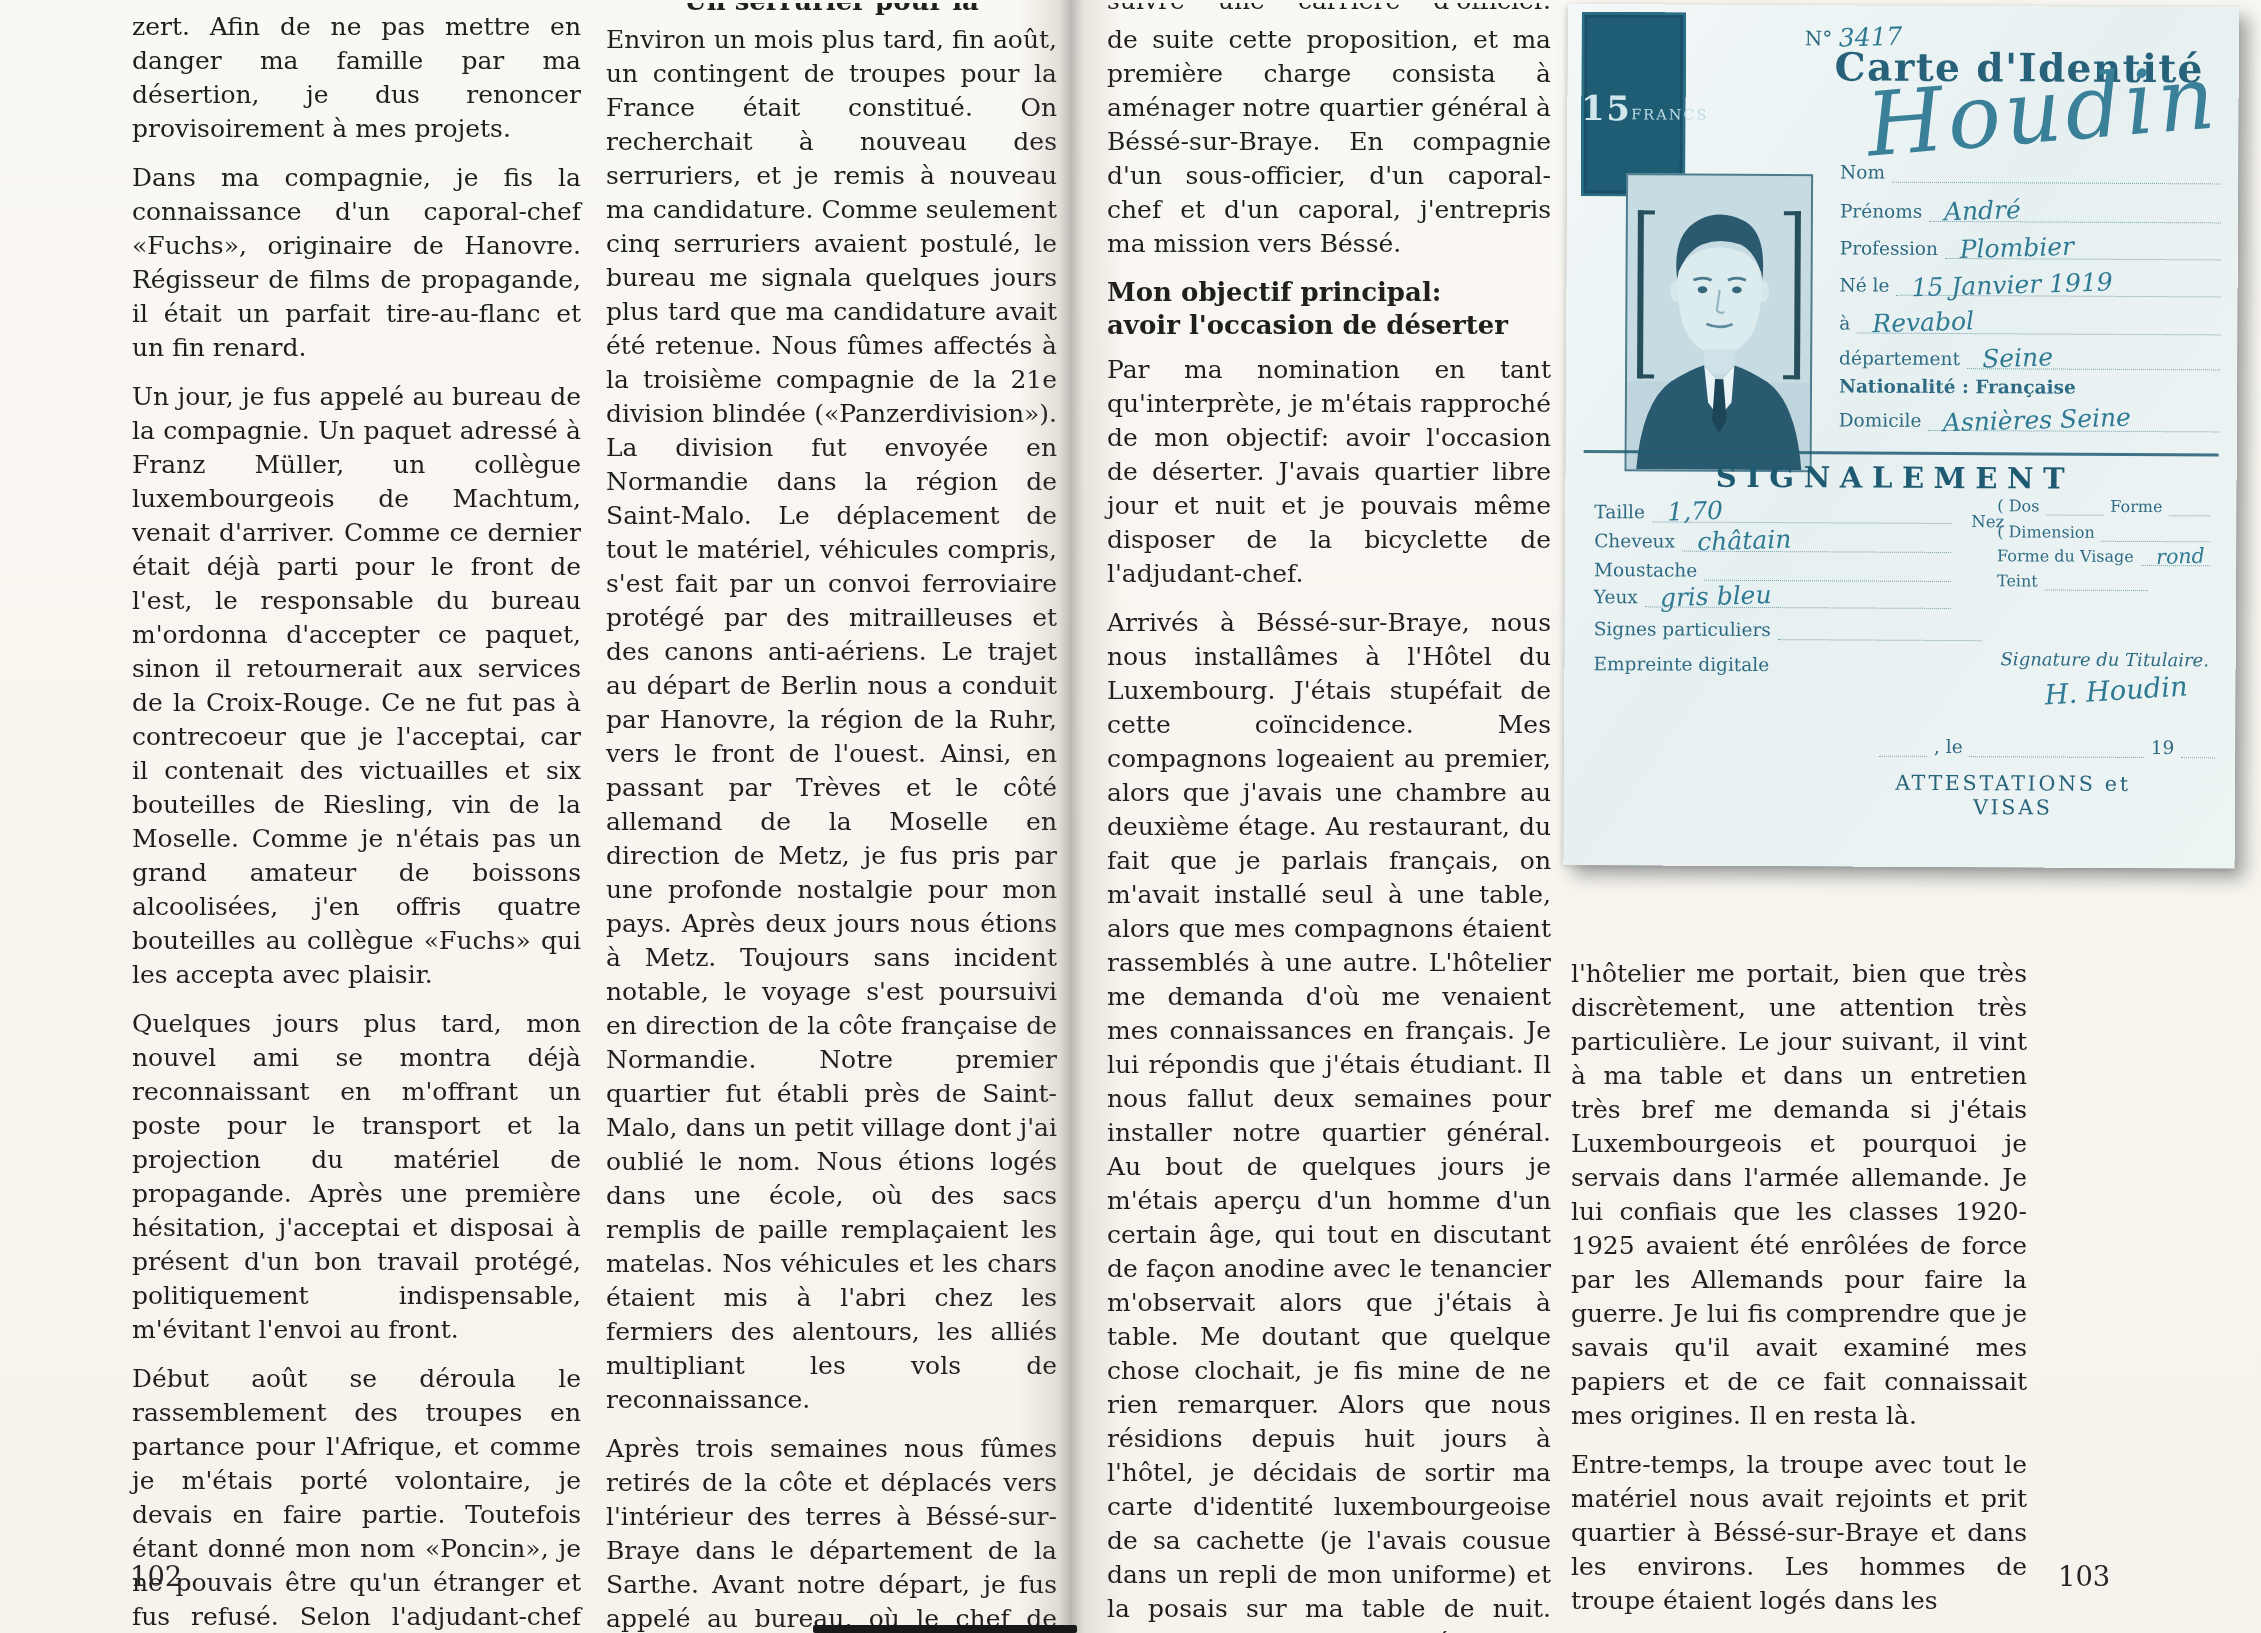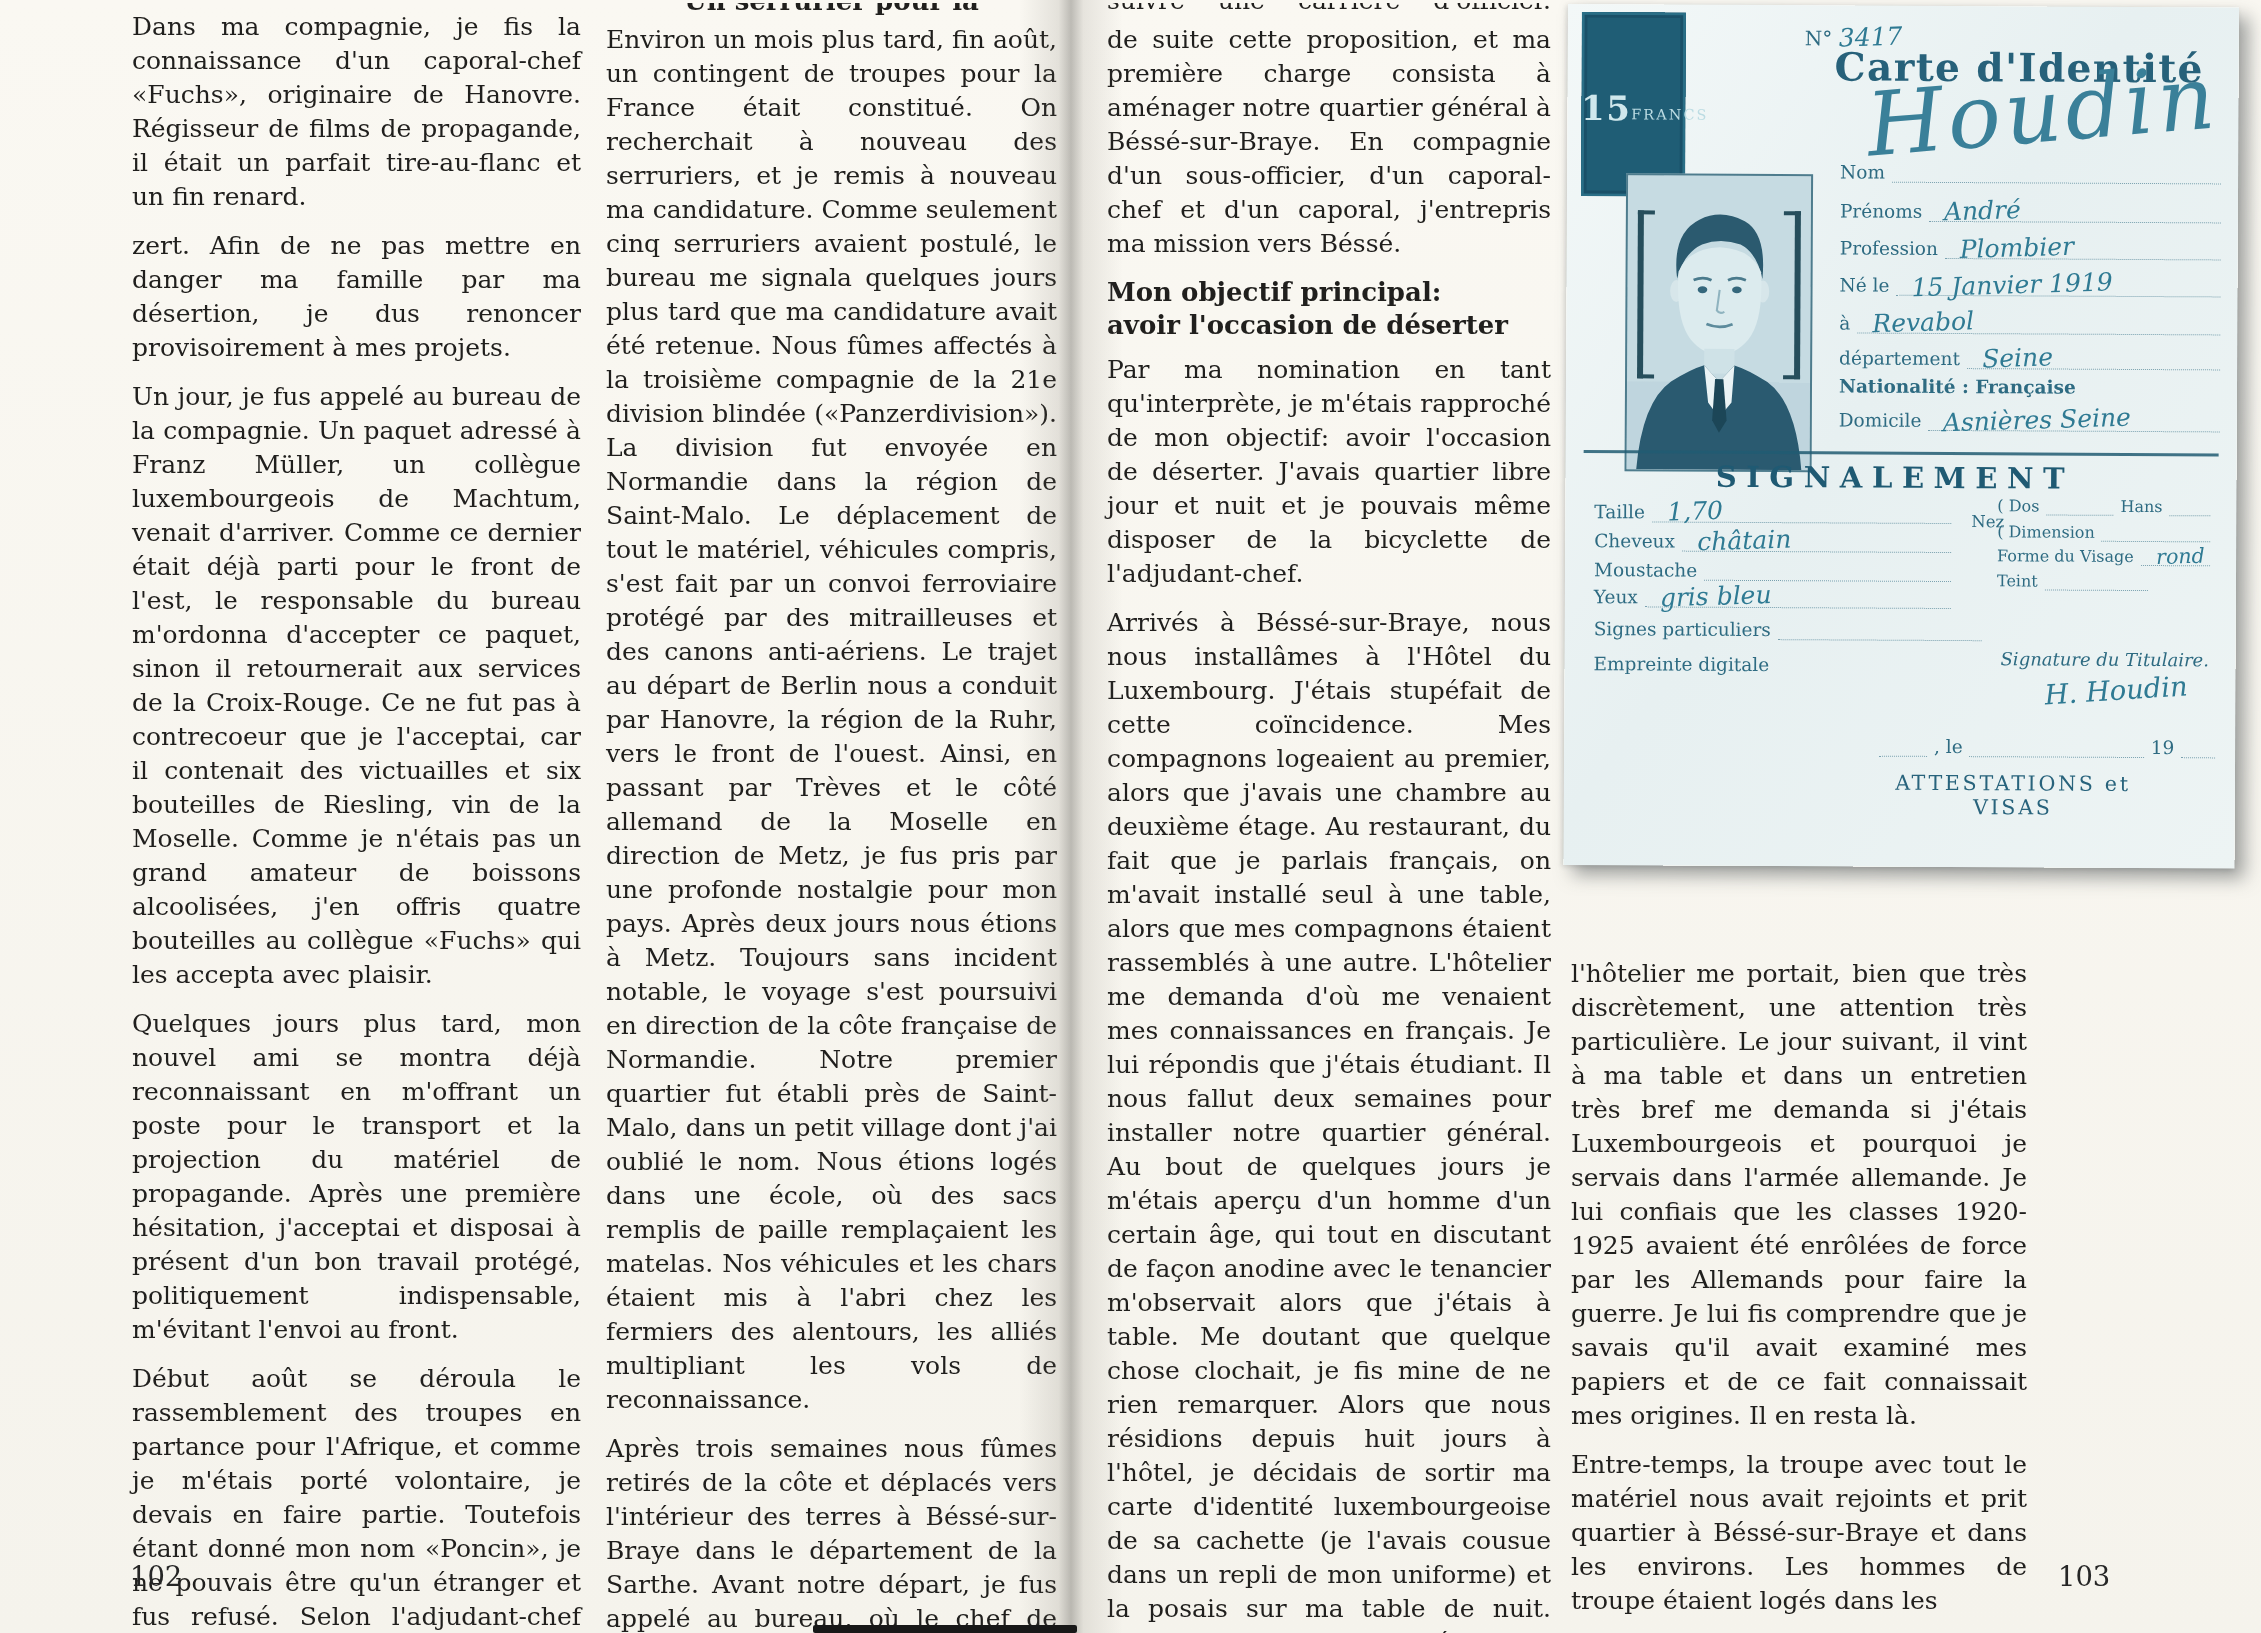--- a/index.html
+++ b/index.html
@@ -95,22 +95,22 @@
   .attestations { position:absolute; left:288px; top:765px; width:322px; text-align:center;
     font-size:20.6px; letter-spacing:2.7px; color:#28637c; }
   .nationalite { font-weight:bold; }
 </style>
 </head>
 <body>
 
 <div class="spread">
 
   <div class="col col1">
+      <p class="para">zert. Afin de ne pas mettre en danger ma famille par ma désertion, je dus renoncer provisoirement à mes projets.</p>
       <p class="para">Dans ma compagnie, je fis la connaissance d'un caporal-chef «Fuchs», originaire de Hanovre. Régisseur de films de propagande, il était un parfait tire-au-flanc et un fin renard.</p>
-      <p class="para">zert. Afin de ne pas mettre en danger ma famille par ma désertion, je dus renoncer provisoirement à mes projets.</p>
       <p class="para">Un jour, je fus appelé au bureau de la compagnie. Un paquet adressé à Franz Müller, un collègue luxembourgeois de Machtum, venait d'arriver. Comme ce dernier était déjà parti pour le front de l'est, le responsable du bureau m'ordonna d'accepter ce paquet, sinon il retournerait aux services de la Croix-Rouge. Ce ne fut pas à contrecoeur que je l'acceptai, car il contenait des victuailles et six bouteilles de Riesling, vin de la Moselle. Comme je n'étais pas un grand amateur de boissons alcoolisées, j'en offris quatre bouteilles au collègue «Fuchs» qui les accepta avec plaisir.</p>
       <p class="para">Quelques jours plus tard, mon nouvel ami se montra déjà reconnaissant en m'offrant un poste pour le transport et la projection du matériel de propagande. Après une première hésitation, j'acceptai et disposai à présent d'un bon travail protégé, politiquement indispensable, m'évitant l'envoi au front.</p>
       <p class="para">Début août se déroula le rassemblement des troupes en partance pour l'Afrique, et comme je m'étais porté volontaire, je devais en faire partie. Toutefois étant donné mon nom «Poncin», je ne pouvais être qu'un étranger et fus refusé. Selon l'adjudant-chef j'étais: «Banzin Rosche», membre 3e classe du peuple allemand.</p>
     </div>
 
   <div class="col col2">
     <div class="cut-wrap">
       <span class="cut-heading">Un serrurier pour la Normandie</span>
     </div>
     <div>
@@ -261,21 +261,21 @@
       <span class="printed">Signes particuliers</span>
       <span class="dotline"></span>
     </div>
     <div class="crow" style="left:29px; top:649px;">
       <span class="printed">Empreinte digitale</span>
     </div>
 
     <div class="crow small" style="left:432px; top:490px; width:213px;">
       <span class="printed">( Dos</span>
       <span class="dotline"></span>
-      <span class="printed">Hans</span>
+      <span class="printed">Forme</span>
       <span class="dotline dl-fixed" style="width:41px;"></span>
     </div>
     <div class="nez-label printed">Nez</div>
     <div class="crow small" style="left:432px; top:516px; width:213px;">
       <span class="printed">( Dimension</span>
       <span class="dotline"></span>
     </div>
     <div class="crow small" style="left:432px; top:540px; width:213px;">
       <span class="printed">Forme du Visage</span>
       <span class="dotline">

